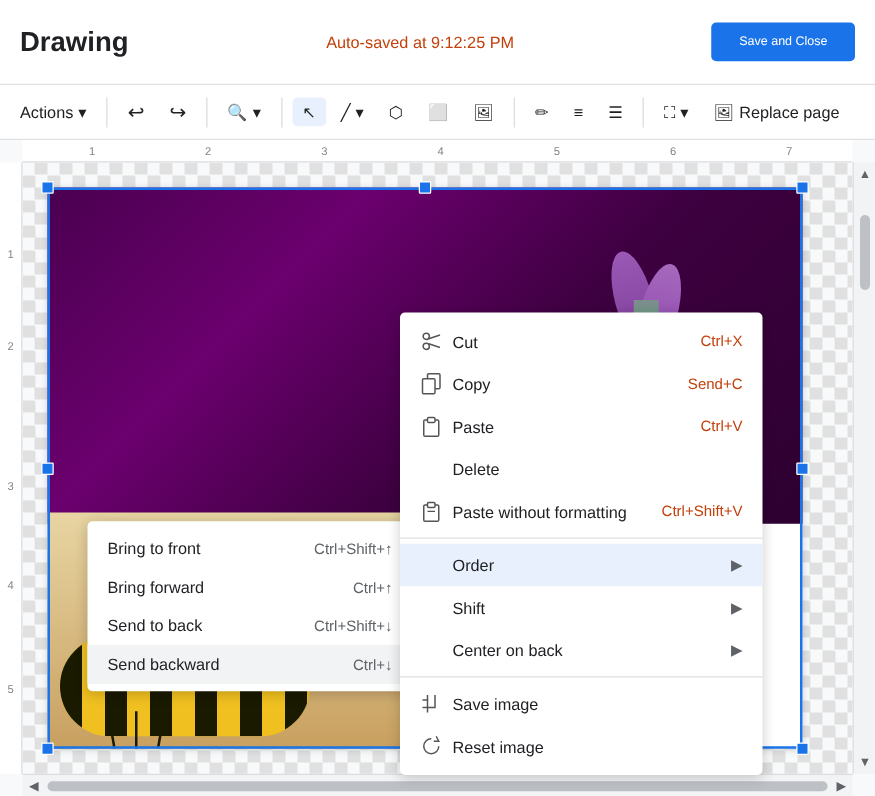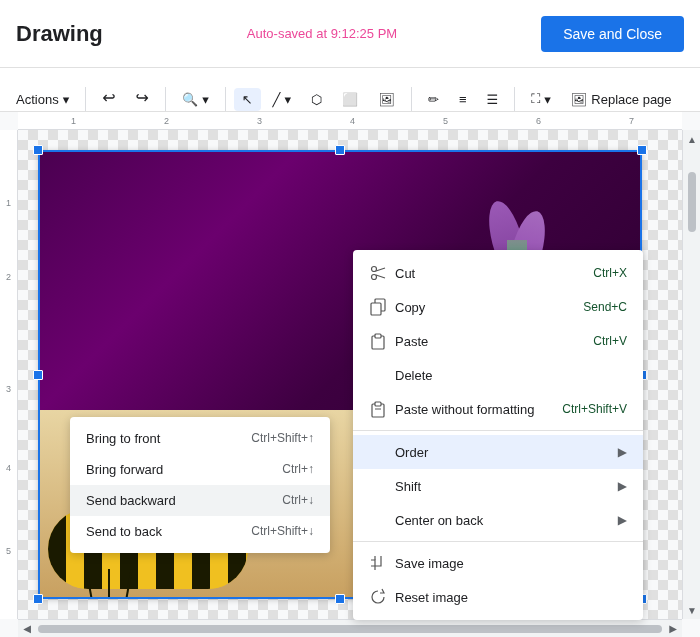--- a/index.html
+++ b/index.html
@@ -4,29 +4,29 @@
   <style>
     * { margin: 0; padding: 0; box-sizing: border-box; }
     body { width: 700px; height: 637px; overflow: hidden; font-family: 'Google Sans', Arial, sans-serif; background: #fff; user-select: none; }
 
     
     #header {
       display: flex; align-items: center; justify-content: space-between;
       padding: 0 16px; height: 68px; border-bottom: 1px solid #e0e0e0;
     }
     #header-title { font-size: 22px; font-weight: 700; color: #202124; }
-    #autosave { font-size: 13px; color: #ec4899; }
+    #autosave { font-size: 13px; color: #c2410c; }
     #save-close-btn {
       background: #1a73e8; color: #fff; border: none; border-radius: 4px;
-      padding: 10px 22px; font-size: 14px; font-weight: 500; cursor: pointer;
+      padding: 10px 22px; font-size: 10px; font-weight: 500; cursor: pointer;
     }
 
     
     #toolbar {
-      display: flex; align-items: flex-end; height: 44px; padding: 0 8px;
+      display: flex; align-items: center; height: 44px; padding: 0 8px;
       border-bottom: 1px solid #e0e0e0; gap: 4px; background: #fff;
     }
     .tb-btn {
       display: flex; align-items: center; gap: 4px;
       padding: 4px 8px; border-radius: 4px; cursor: pointer;
       font-size: 13px; color: #202124; border: none; background: none;
     }
     .tb-sep { width: 1px; height: 24px; background: #dadce0; margin: 0 4px; }
     .tb-active { background: #e8f0fe; border-radius: 4px; }
 
@@ -91,37 +91,37 @@
       position: absolute; border: 2px solid #1a73e8; pointer-events: none;
     }
 
     
     #order-submenu {
       position: absolute; left: 70px; top: 305px; width: 260px;
       background: #fff; border-radius: 4px; box-shadow: 0 2px 10px rgba(0,0,0,0.2);
       z-index: 200; padding: 6px 0;
     }
     .order-item {
-      display: flex; justify-content: space-between; align-items: flex-start;
+      display: flex; justify-content: space-between; align-items: flex-end;
       padding: 8px 16px; font-size: 13px; color: #202124; cursor: pointer;
     }
     .order-shortcut { color: #5f6368; font-size: 12px; }
     .order-active { background: #f1f3f4; }
 
     
     #context-menu {
-      position: absolute; left: 353px; top: 138px; width: 290px;
+      position: absolute; left: 320px; top: 138px; width: 290px;
       background: #fff; border-radius: 4px; box-shadow: 0 2px 10px rgba(0,0,0,0.2);
       z-index: 200; padding: 6px 0;
     }
     .ctx-item {
       display: flex; justify-content: space-between; align-items: center;
       padding: 8px 16px; font-size: 13px; color: #202124; cursor: pointer;
     }
-    .ctx-shortcut { color: #14532d; font-size: 12px; }
+    .ctx-shortcut { color: #c2410c; font-size: 12px; }
     .ctx-sep { height: 1px; background: #e0e0e0; margin: 4px 0; }
     .ctx-icon { width: 18px; height: 18px; margin-right: 8px; flex-shrink: 0; }
     .ctx-item-left { display: flex; align-items: center; }
     .ctx-arrow { font-size: 12px; color: #5f6368; }
     .ctx-highlighted { background: #e8f0fe; }
 
     
     .scroll-arrow {
       width: 18px; height: 18px; display: flex; align-items: center; justify-content: center;
       font-size: 10px; color: #5f6368; cursor: pointer;
@@ -291,27 +291,27 @@
 
   <div id="order-submenu">
     <div class="order-item">
       <span>Bring to front</span>
       <span class="order-shortcut">Ctrl+Shift+↑</span>
     </div>
     <div class="order-item">
       <span>Bring forward</span>
       <span class="order-shortcut">Ctrl+↑</span>
     </div>
+    <div class="order-item">
+      <span>Send to back</span>
+      <span class="order-shortcut">Ctrl+Shift+↓</span>
+    </div>
     <div class="order-item order-active">
       <span>Send backward</span>
       <span class="order-shortcut">Ctrl+↓</span>
-    </div>
-    <div class="order-item">
-      <span>Send to back</span>
-      <span class="order-shortcut">Ctrl+Shift+↓</span>
     </div>
   </div>
 
   <div id="context-menu">
 
     <div class="ctx-item">
       <span class="ctx-item-left">
         <svg class="ctx-icon" viewBox="0 0 18 18" fill="none">
           <circle cx="5" cy="5" r="2.5" stroke="#555" stroke-width="1.2"></circle>
           <circle cx="5" cy="13" r="2.5" stroke="#555" stroke-width="1.2"></circle>

